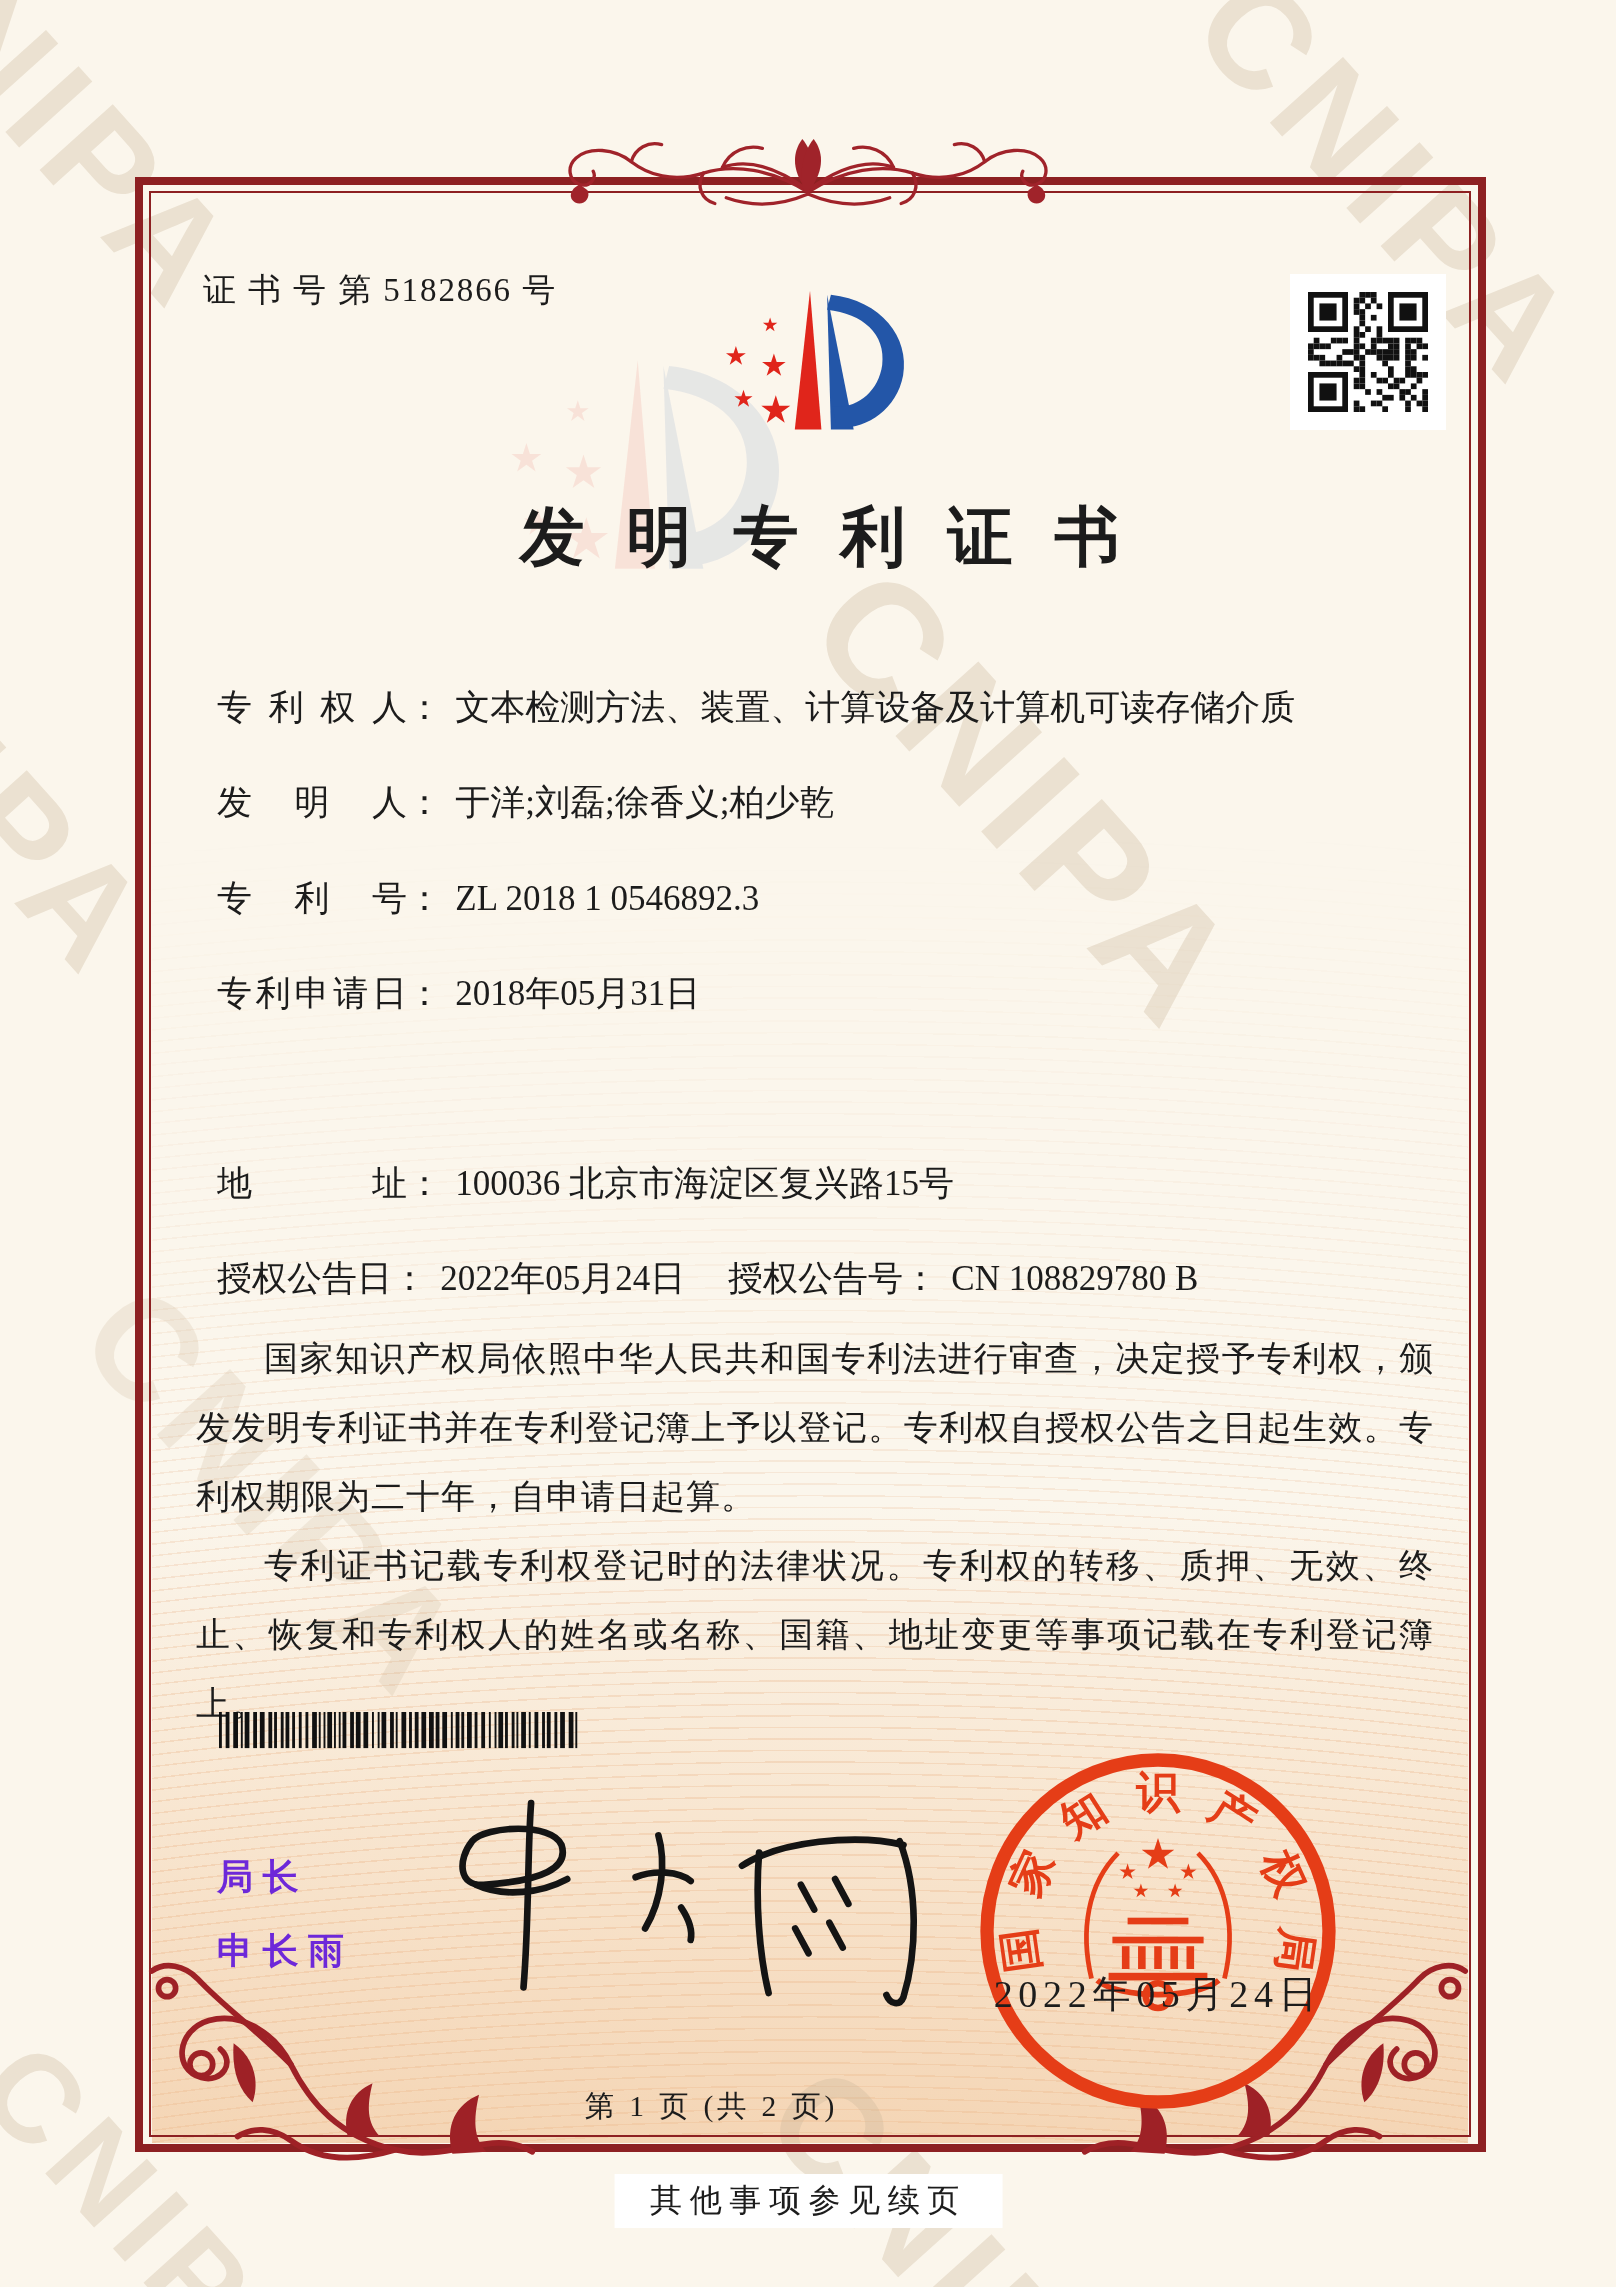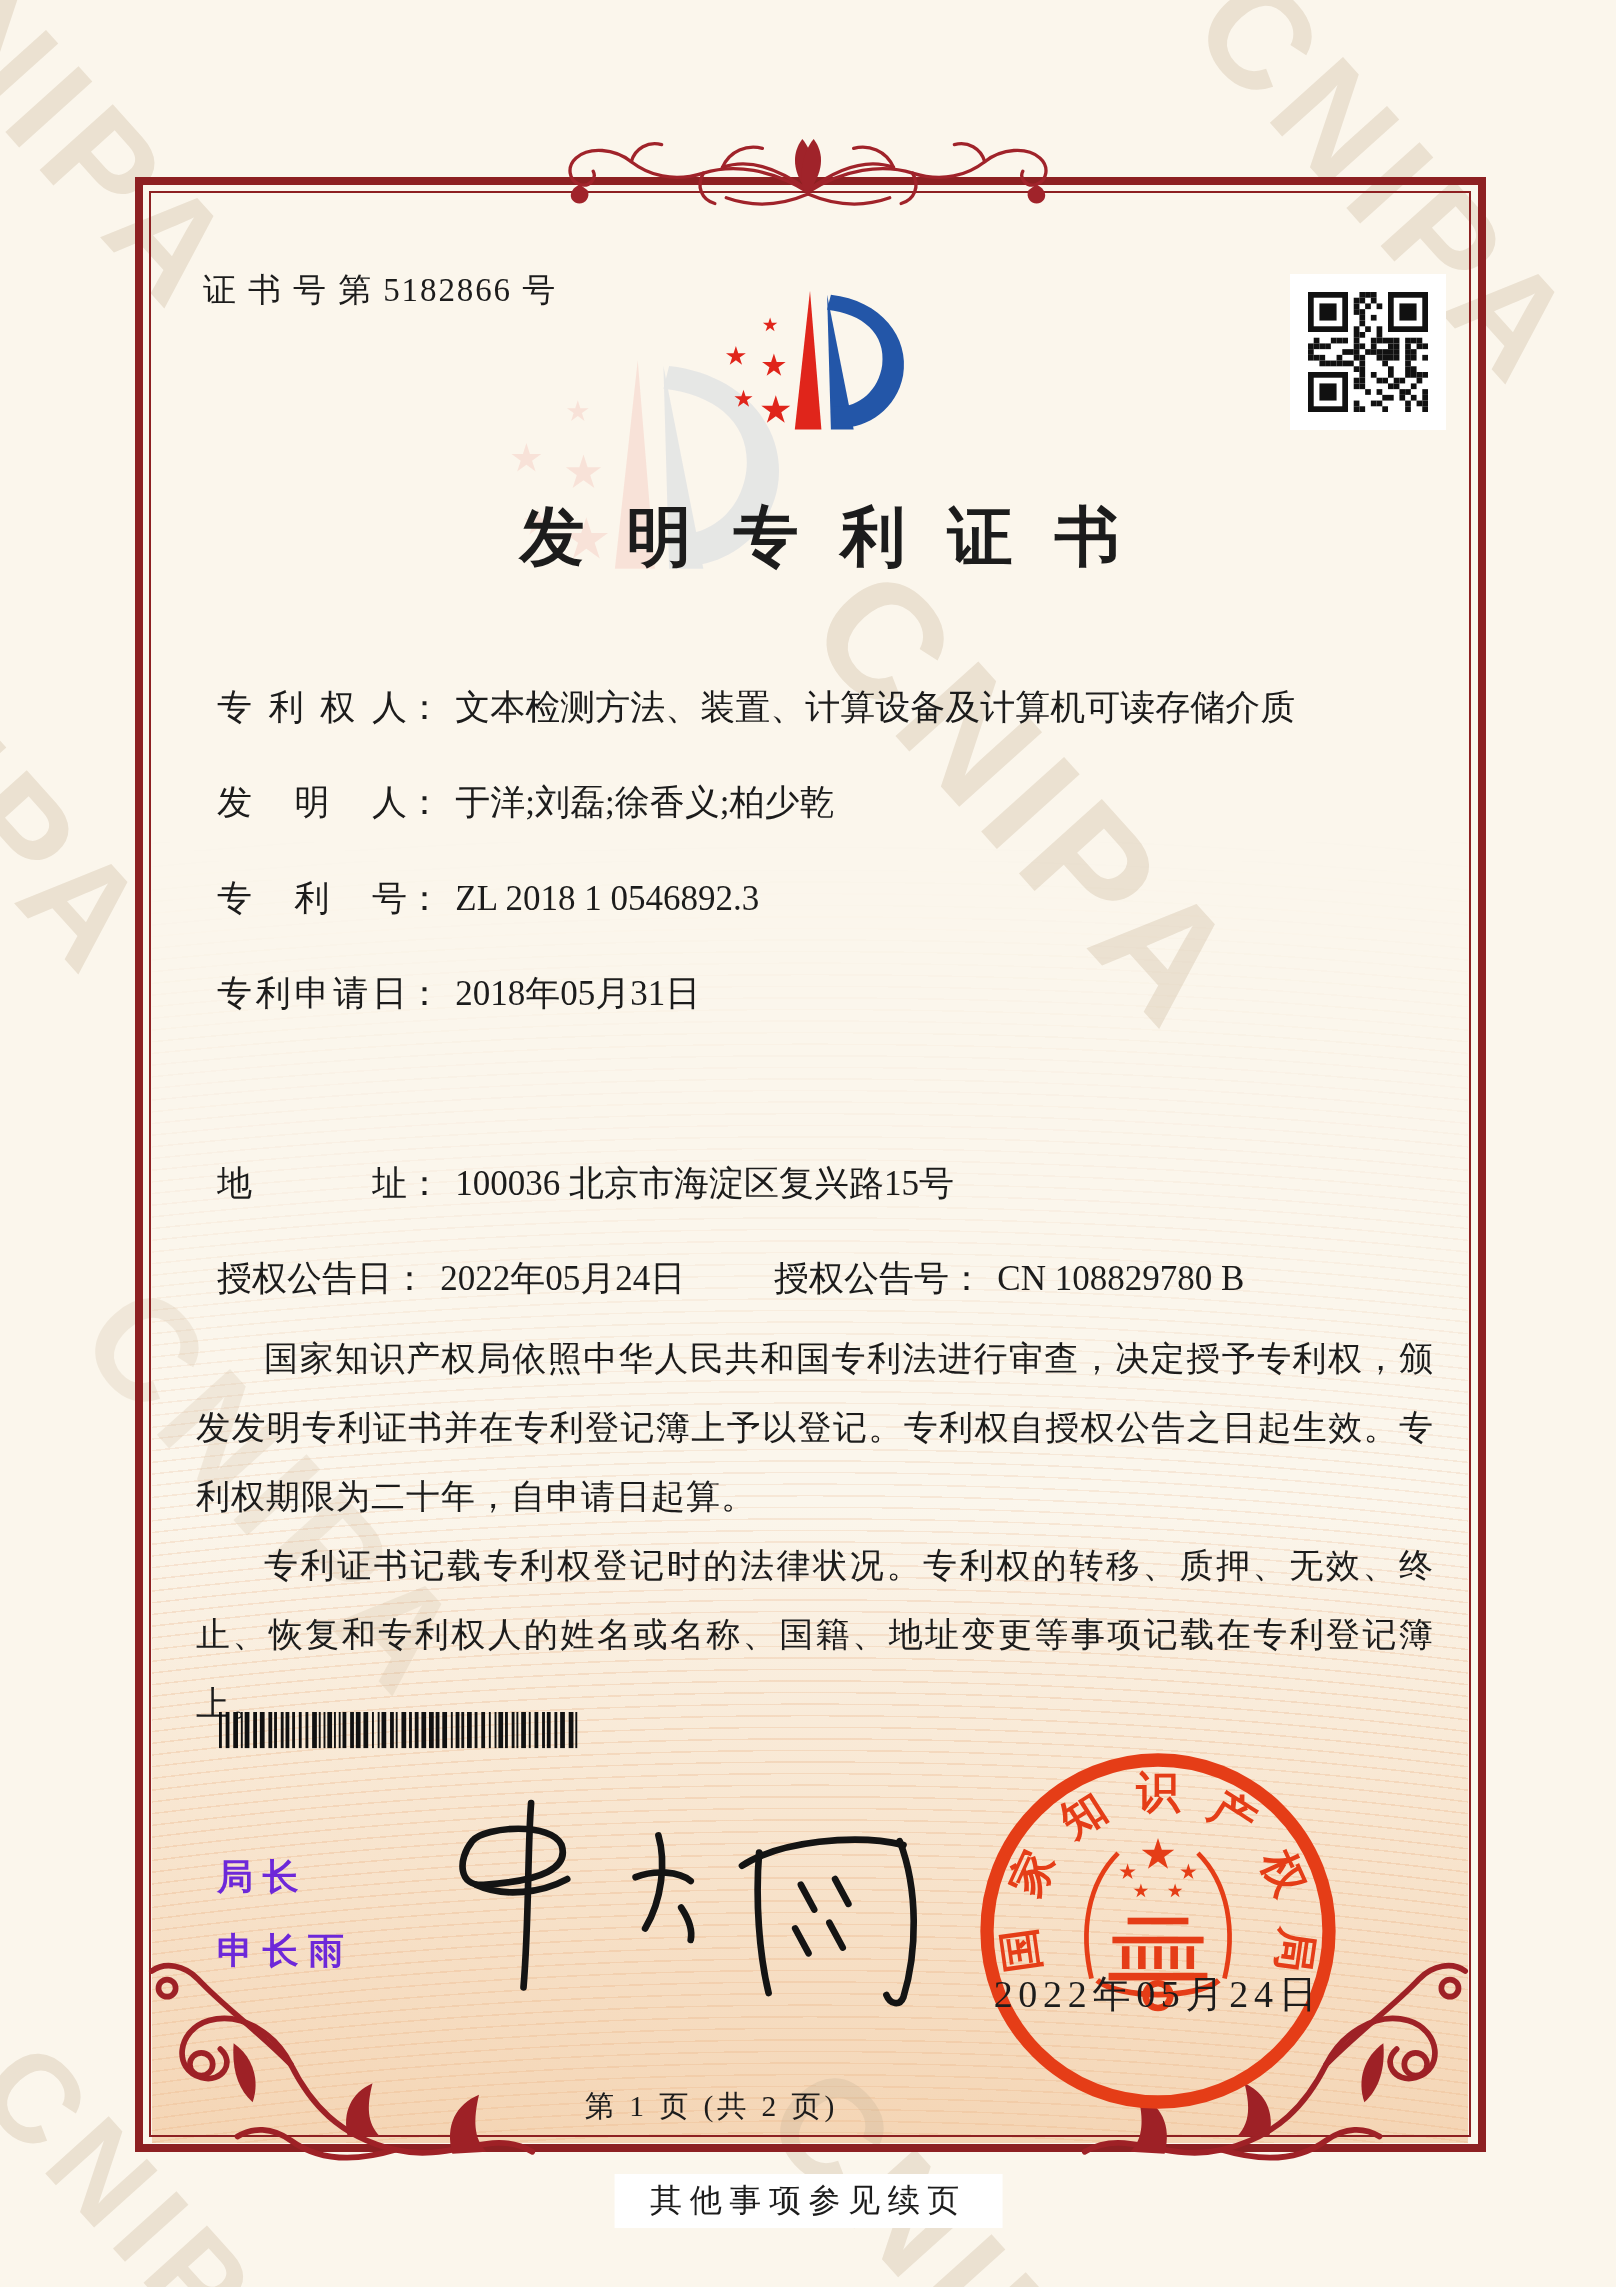--- a/index.html
+++ b/index.html
@@ -41,21 +41,21 @@
   .qr{position:absolute;left:1290px;top:274px;width:156px;height:156px;background:#fff;z-index:6;}
   .qr svg{position:absolute;left:18px;top:18px;}
   .title{position:absolute;left:0;top:493px;width:1617px;margin:0;text-align:center;
     font-size:65px;font-weight:700;letter-spacing:42px;padding-left:64px;box-sizing:border-box;z-index:6;}
 
   
   .frow{position:absolute;left:217px;width:1227px;line-height:68px;font-size:35px;z-index:6;white-space:nowrap;}
   .flabel{display:inline-block;width:190px;text-align:justify;text-align-last:justify;vertical-align:top;}
   .fcolon{display:inline-block;}
   .fvalue{margin-left:13.3px;}
-  .g2group{position:absolute;left:511px;top:0;margin-left:46px;}
+  .g2group{position:absolute;left:511px;top:0;}
 
   
   .body-text{position:absolute;left:196px;top:1324px;width:1238px;z-index:6;
     font-size:34px;line-height:69px;text-align:justify;letter-spacing:1px;}
   .body-text p{margin:0;text-indent:2em;}
 
   .barcode{position:absolute;left:219px;top:1712px;width:363px;height:38px;z-index:6;}
 
   .sig-title,.sig-name{position:absolute;left:217px;z-index:6;font-size:36px;font-weight:600;
     letter-spacing:9.5px;color:#6d28d9;font-family:"Liberation Sans","DejaVu Sans",sans-serif;}

